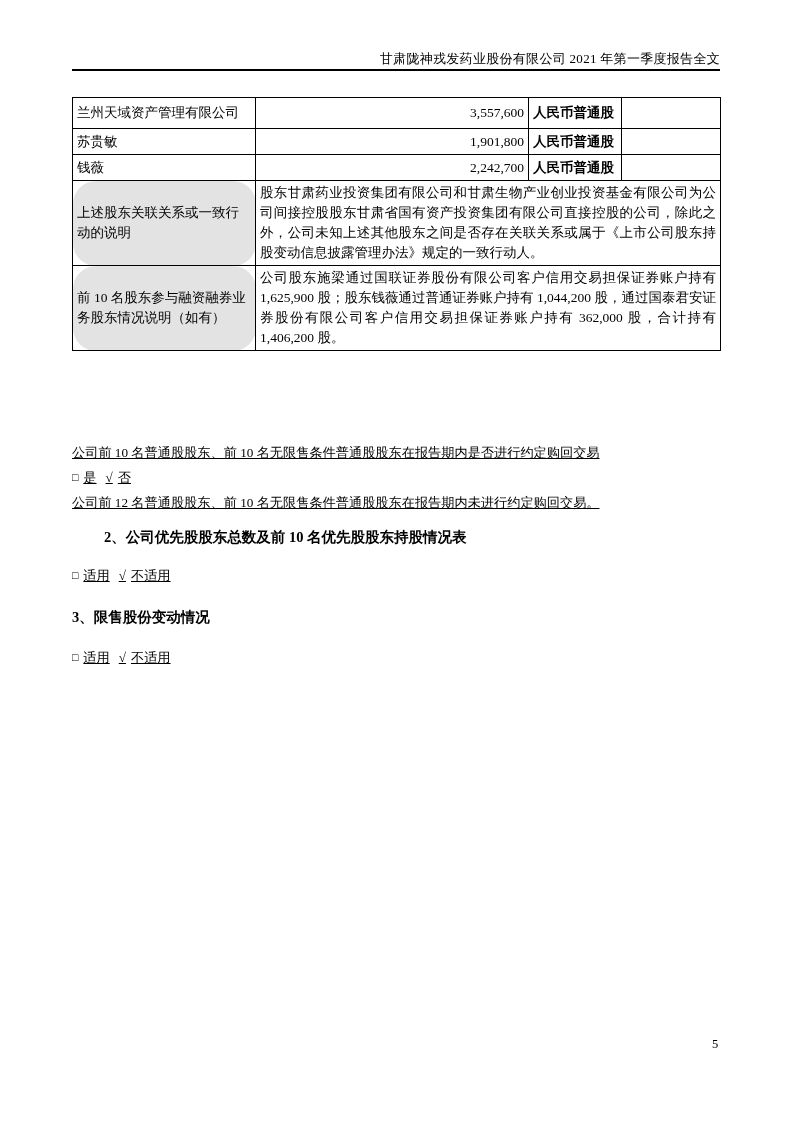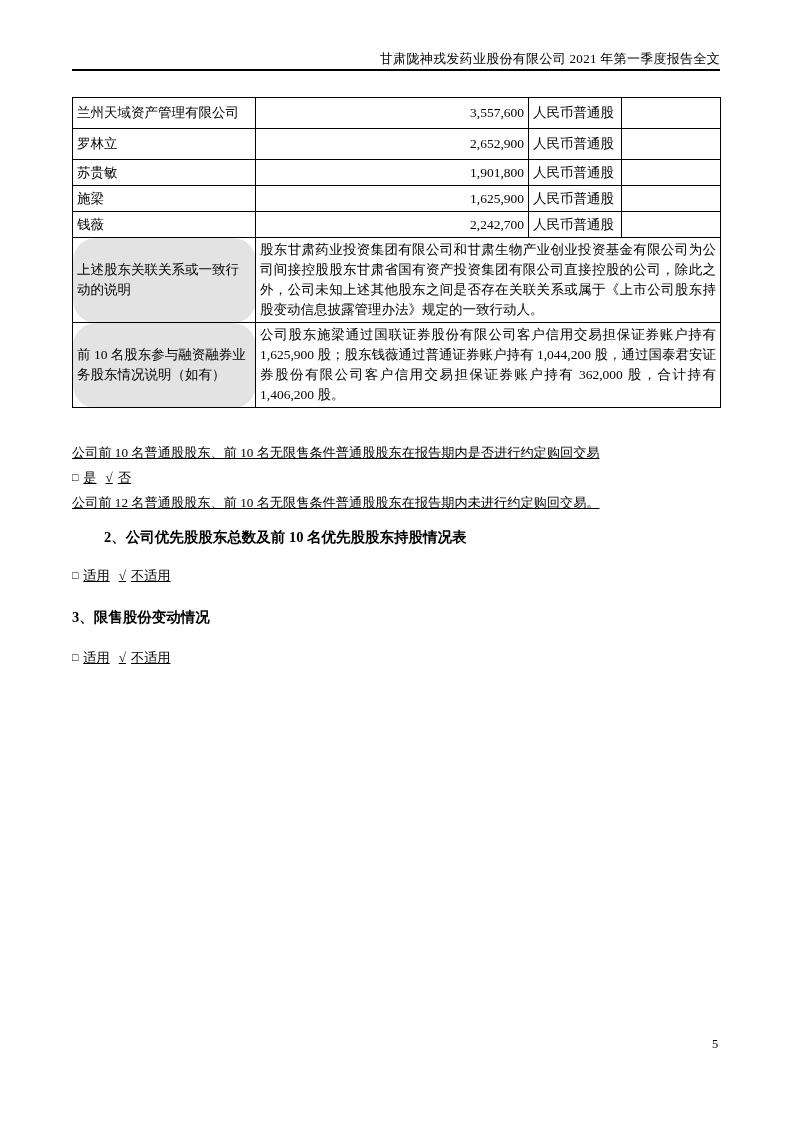--- a/index.html
+++ b/index.html
@@ -31,21 +31,21 @@
     vertical-align: middle;
     padding: 2px 4px;
     line-height: 20px;
     overflow: hidden;
   }
   tr.r31 { height: 31px; }
   tr.r44 { height: 44px; }
   tr.r26 { height: 26px; }
   td.name-cell { text-align: left; padding-left: 5px; }
   td.num-cell  { text-align: right; padding-right: 3px; font-variant-numeric: tabular-nums; }
-  td.type-cell { text-align: left; padding-left: 4px; }
+  td.type-cell { text-align: left; padding-left: 4px; font-weight: bold; }
   td.note-label-cell {
     background: var(--note-bg, #e3e3e3);
     text-align: left; padding: 4px 5px;
     line-height: 22px;
     border-radius: 23px;
   }
   td.note-content-cell {
     text-align: justify; padding: 4px 7px 5px 7px;
     line-height: 22px;
   }
@@ -81,35 +81,23 @@
       <col style="width:93px">
       <col style="width:99px">
   </colgroup>
   <tbody>
     <tr class="r31">
       <td class="name-cell">兰州天域资产管理有限公司</td>
       <td class="num-cell">3,557,600</td>
       <td class="type-cell">人民币普通股</td>
       <td class="empty-cell"></td>
     </tr>
-    <tr class="r31">
-      <td class="name-cell">罗林立</td>
-      <td class="num-cell">2,652,900</td>
-      <td class="type-cell">人民币普通股</td>
-      <td class="empty-cell"></td>
-    </tr>
     <tr class="r26">
       <td class="name-cell">苏贵敏</td>
       <td class="num-cell">1,901,800</td>
-      <td class="type-cell">人民币普通股</td>
-      <td class="empty-cell"></td>
-    </tr>
-    <tr class="r26">
-      <td class="name-cell">施梁</td>
-      <td class="num-cell">1,625,900</td>
       <td class="type-cell">人民币普通股</td>
       <td class="empty-cell"></td>
     </tr>
     <tr class="r26">
       <td class="name-cell">钱薇</td>
       <td class="num-cell">2,242,700</td>
       <td class="type-cell">人民币普通股</td>
       <td class="empty-cell"></td>
     </tr>
     <tr>

